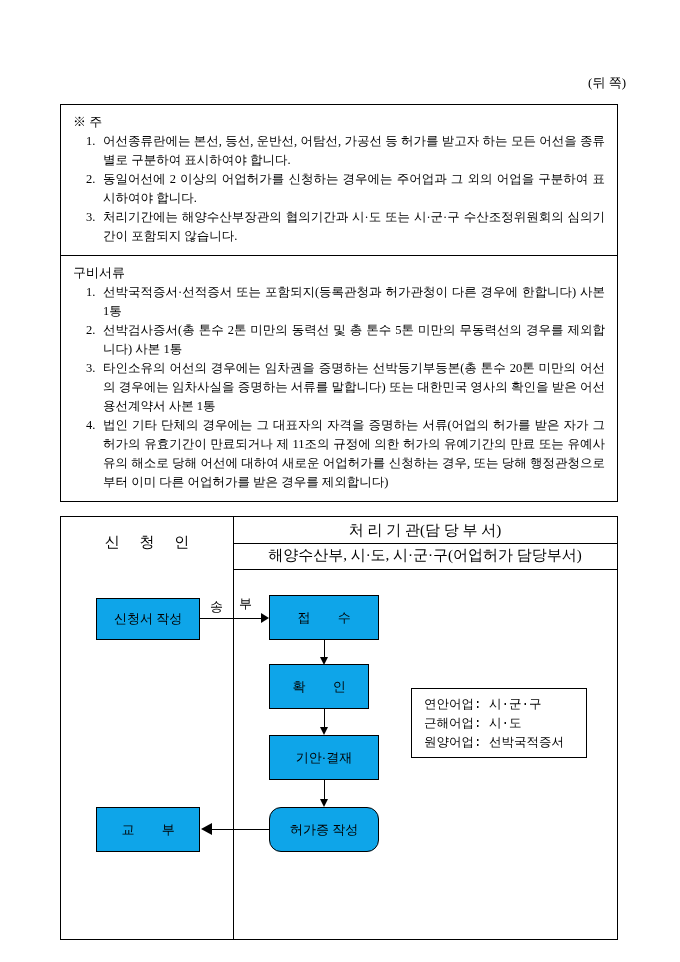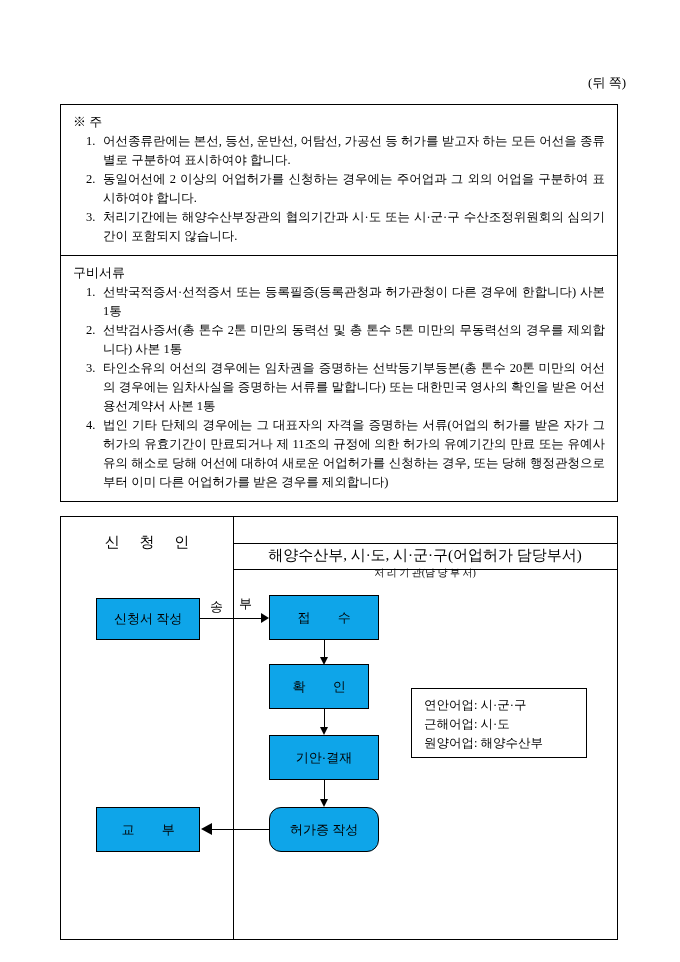--- a/index.html
+++ b/index.html
@@ -26,21 +26,21 @@
   .flow-box {
     position:relative; margin:14px 0 0 60px; width:558px; height:424px;
     border:1px solid #000; box-sizing:border-box;
   }
   .vdiv { position:absolute; left:172px; top:0; height:100%; width:0; border-left:1px solid #000; }
   .hl   { position:absolute; left:172px; width:384px; height:0; border-top:1px solid #000; }
   .hl1  { top:26px; } .hl2 { top:52px; }
 
   .hdr-applicant { position:absolute; left:0; top:16px; width:172px; text-align:center;
                    font-size:15px; letter-spacing:8px; padding-left:8px; box-sizing:border-box; }
-  .hdr-agency     { position:absolute; left:172px; top:4px;  width:384px; text-align:center; font-size:10px;margin-top:45px; }
+  .hdr-agency     { position:absolute; left:172px; top:4px;  width:384px; text-align:center; font-size:15px; }
   .hdr-agency-sub { position:absolute; left:172px; top:29px; width:384px; text-align:center; font-size:15px; }
 
   .fbox { position:absolute; border:1px solid #000; box-sizing:border-box; background:#0ea5e9;
           display:flex; align-items:center; justify-content:center; font-size:13px; }
   .b-write   { left:35px;  top:81px;  width:104px; height:42px; }
   .b-receive { left:208px; top:78px;  width:110px; height:45px; }
   .b-confirm { left:208px; top:147px; width:100px; height:45px; }
   .b-draft   { left:208px; top:218px; width:110px; height:45px; }
   .b-issue   { left:208px; top:290px; width:110px; height:45px;border-radius:12px; }
   .b-deliver { left:35px;  top:290px; width:104px; height:45px; }
@@ -65,21 +65,21 @@
            border-top:6px solid transparent; border-bottom:6px solid transparent; border-right:11px solid #000;
            left:140px; top:306px; }
   .tri-d { position:absolute; width:0; height:0;
            border-left:4px solid transparent; border-right:4px solid transparent; border-top:8px solid #000; }
   .td1 { left:259px; top:140px; }
   .td2 { left:259px; top:210px; }
   .td3 { left:259px; top:282px; }
 
   .jur-box { position:absolute; left:350px; top:171px; width:176px; height:70px;
              border:1px solid #000; box-sizing:border-box; padding:7px 6px 0 12px; font-size:12.5px; }
-  .jur-box .jline { line-height:19px; }
+  .jur-box .jline { line-height:19px;font-family:Liberation Mono, monospace; }
 </style>
 </head>
 <body>
 
 <div class="page">
 
   <div class="back-label">(뒤 쪽)</div>
 
   <div class="notes-box">
     <div class="section sec-notes">
@@ -94,21 +94,21 @@
       </div>
       <div class="item">
         <span class="num">3.</span>
         <span class="txt">처리기간에는 해양수산부장관의 협의기간과 시·도 또는 시·군·구 수산조정위원회의 심의기간이 포함되지 않습니다.</span>
       </div>
     </div>
     <div class="section sec-docs">
       <div class="sec-title">구비서류</div>
       <div class="item">
         <span class="num">1.</span>
-        <span class="txt">선박국적증서·선적증서 또는 등록필증(등록관청과 허가관청이 다른 경우에 한합니다) 사본 1통</span>
+        <span class="txt">선박국적증서·선적증서 또는 포함되지(등록관청과 허가관청이 다른 경우에 한합니다) 사본 1통</span>
       </div>
       <div class="item">
         <span class="num">2.</span>
         <span class="txt">선박검사증서(총 톤수 2톤 미만의 동력선 및 총 톤수 5톤 미만의 무동력선의 경우를 제외합니다) 사본 1통</span>
       </div>
       <div class="item">
         <span class="num">3.</span>
         <span class="txt">타인소유의 어선의 경우에는 임차권을 증명하는 선박등기부등본(총 톤수 20톤 미만의 어선의 경우에는 임차사실을 증명하는 서류를 말합니다) 또는 대한민국 영사의 확인을 받은 어선 용선계약서 사본 1통</span>
       </div>
       <div class="item">
@@ -165,18 +165,18 @@
     <div class="aline-h ah-deliver"></div>
     <div class="tri-l"></div>
 
     <div class="fbox b-deliver">
       <span class="sp12">교 부</span>
     </div>
 
     <div class="jur-box">
       <div class="jline">연안어업: 시·군·구</div>
       <div class="jline">근해어업: 시·도</div>
-      <div class="jline">원양어업: 해양수산부</div>
+      <div class="jline">원양어업: 선박국적증서</div>
     </div>
 
   </div>
 
 </div>
 
 </body></html>

